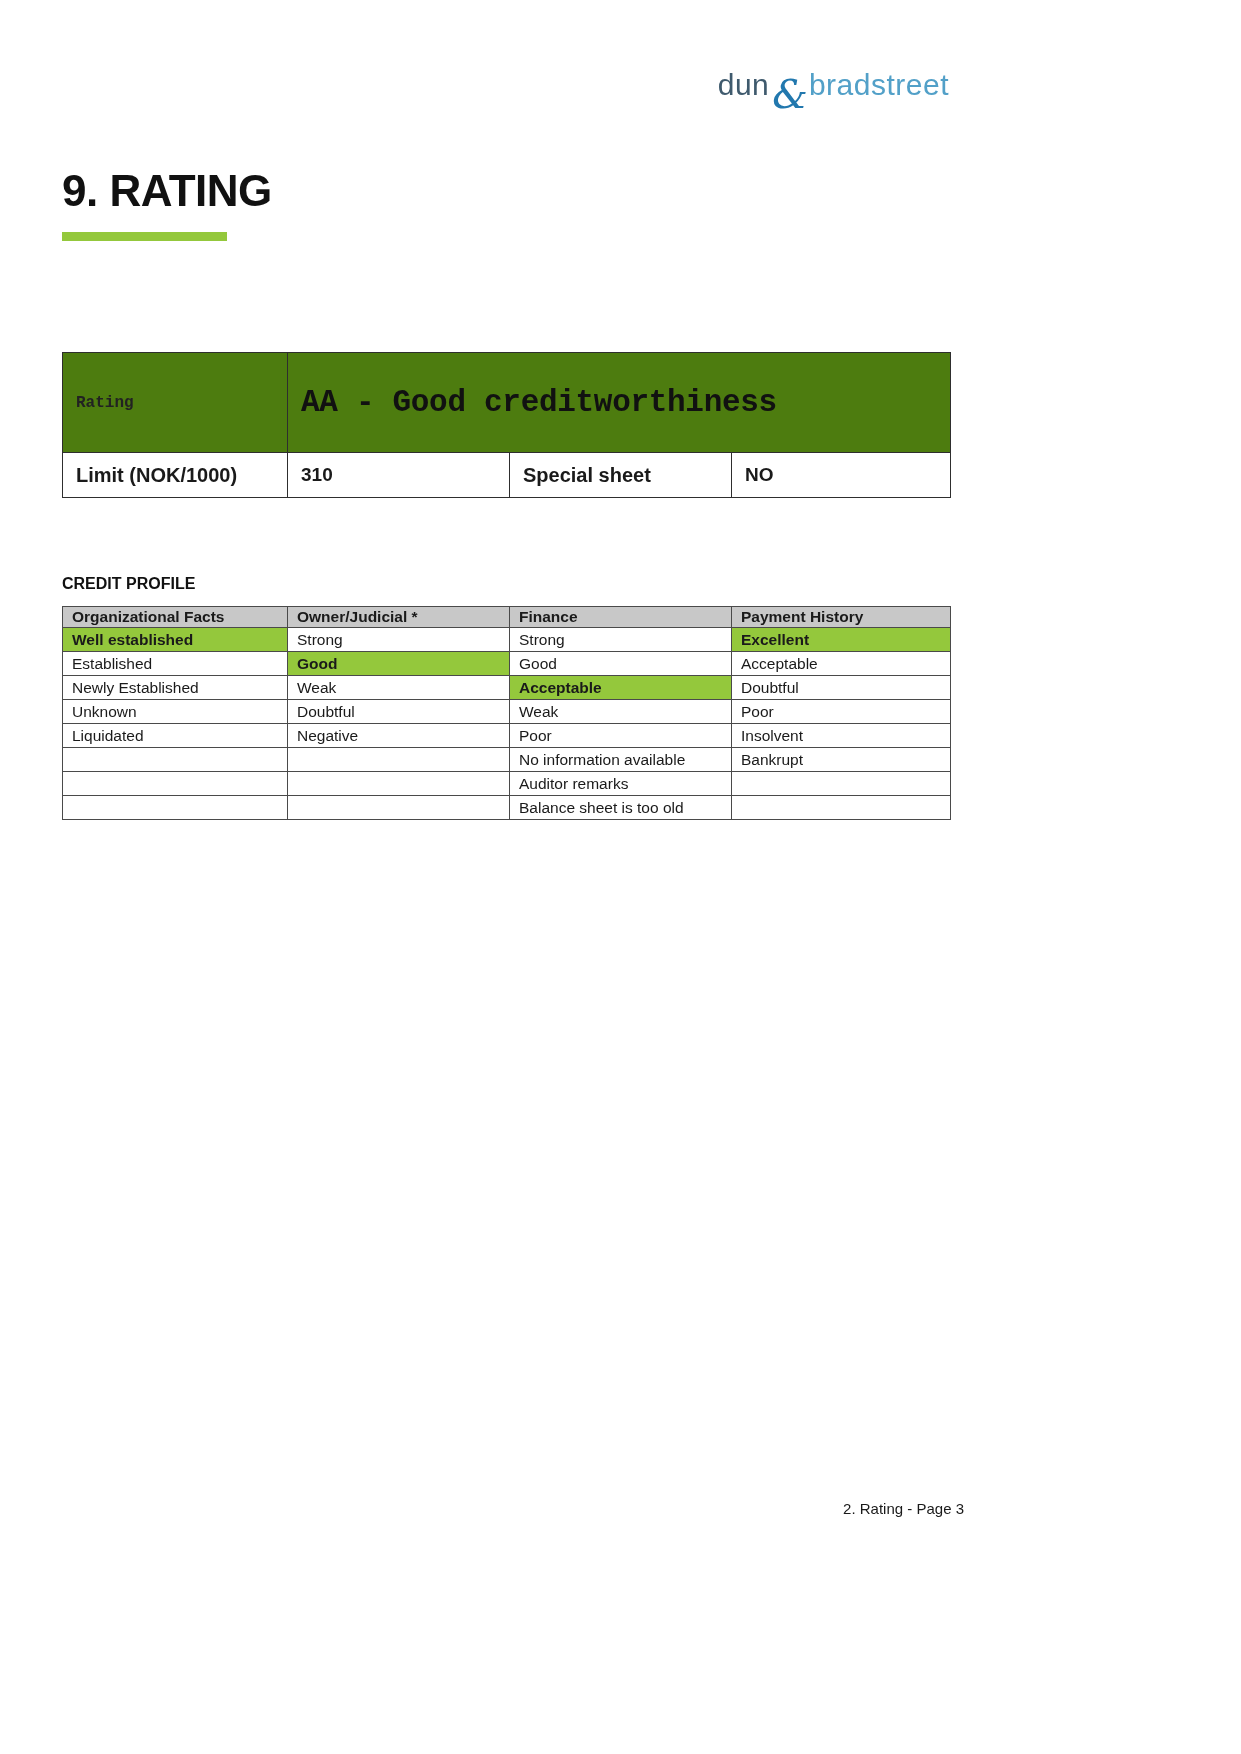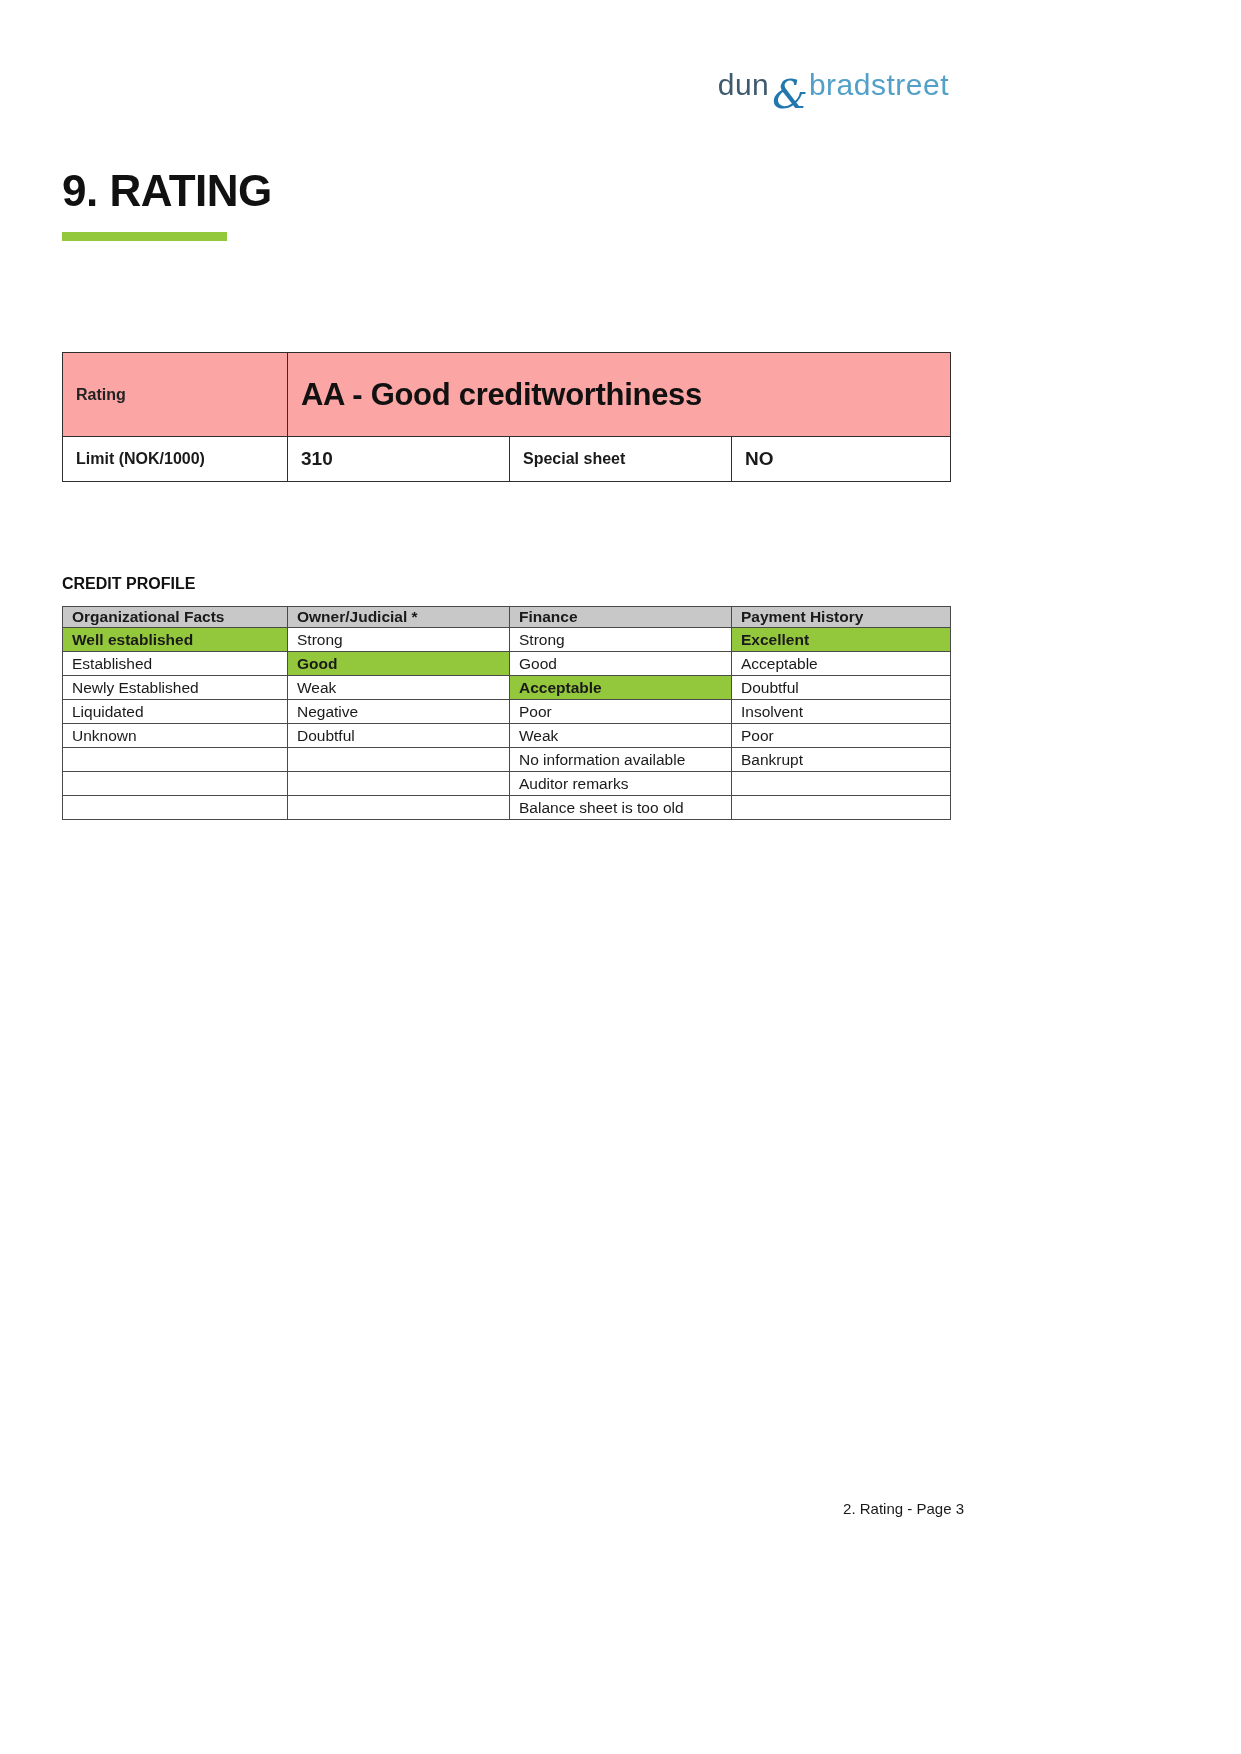--- a/index.html
+++ b/index.html
@@ -62,25 +62,25 @@
     width: 888px;
     border-collapse: collapse;
     table-layout: fixed;
   }
   .rating-table td {
     border: 1.5px solid #2e2e2e;
     padding: 0 13px;
     vertical-align: middle;
     background: #ffffff;
   }
-  .rt-row1 td { height: 84px; background: #fca5a5; }
+  .rt-row1 td { height: 100px; background: #4d7c0f; font-family: Liberation Mono, monospace; }
   .cell-rating-label { font-weight: bold; font-size: 16px; color: #222; }
   .cell-rating-value { font-weight: bold; font-size: 31px; letter-spacing: -0.3px; color: #111; }
   .rt-row2 td { height: 45px; }
-  .rt-label { font-weight: bold; font-size: 16px; margin-top: 39px; }
+  .rt-label { font-weight: bold; font-size: 20px; margin-top: 39px; }
   .rt-value { font-weight: bold; font-size: 19px; }
 
   
   .cp-heading {
     position: absolute;
     left: 62px;
     top: 575px;
     font-size: 16px;
     font-weight: bold;
     color: #111;
@@ -190,32 +190,32 @@
         <td>Good</td>
         <td>Acceptable</td>
       </tr>
       <tr>
         <td>Newly Established</td>
         <td>Weak</td>
         <td class="hl">Acceptable</td>
         <td>Doubtful</td>
       </tr>
       <tr>
+        <td>Unknown</td>
+        <td>Doubtful</td>
+        <td>Weak</td>
+        <td>Poor</td>
+      </tr>
+      <tr>
         <td>Liquidated</td>
         <td>Negative</td>
         <td>Poor</td>
         <td>Insolvent</td>
       </tr>
       <tr>
-        <td>Unknown</td>
-        <td>Doubtful</td>
-        <td>Weak</td>
-        <td>Poor</td>
-      </tr>
-      <tr>
         <td></td>
         <td></td>
         <td>No information available</td>
         <td>Bankrupt</td>
       </tr>
       <tr>
         <td></td>
         <td></td>
         <td>Auditor remarks</td>
         <td></td>

